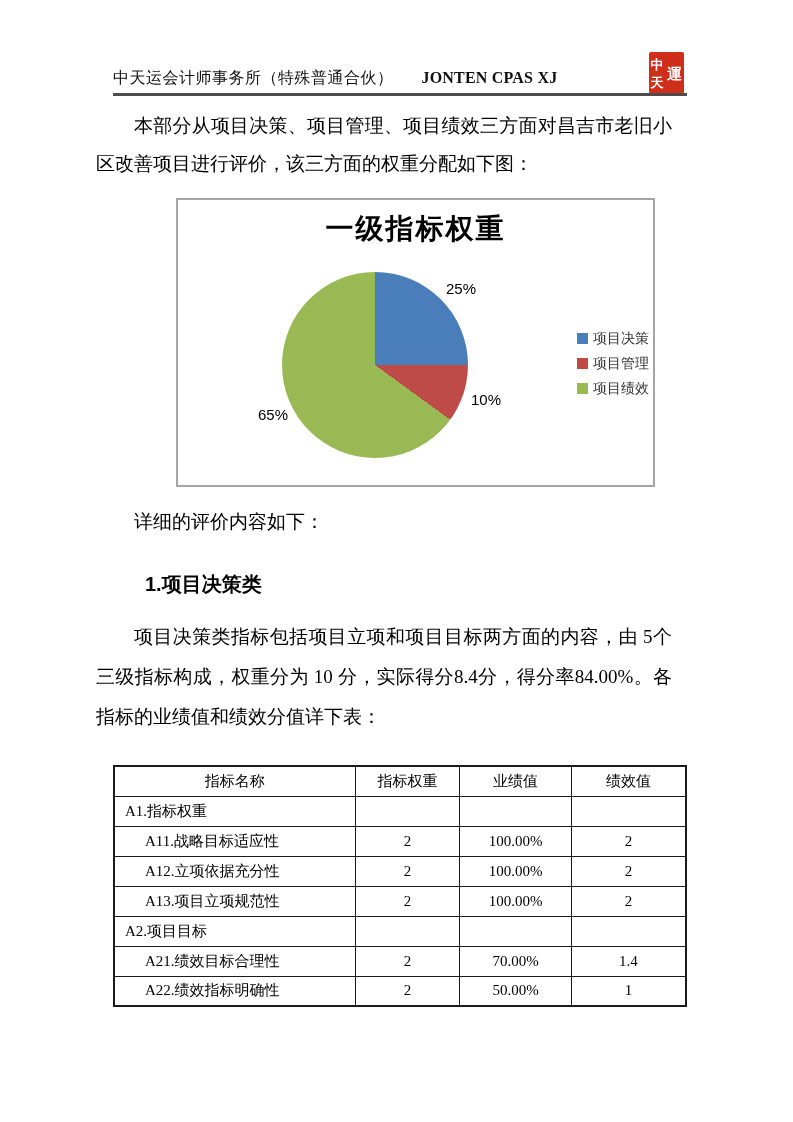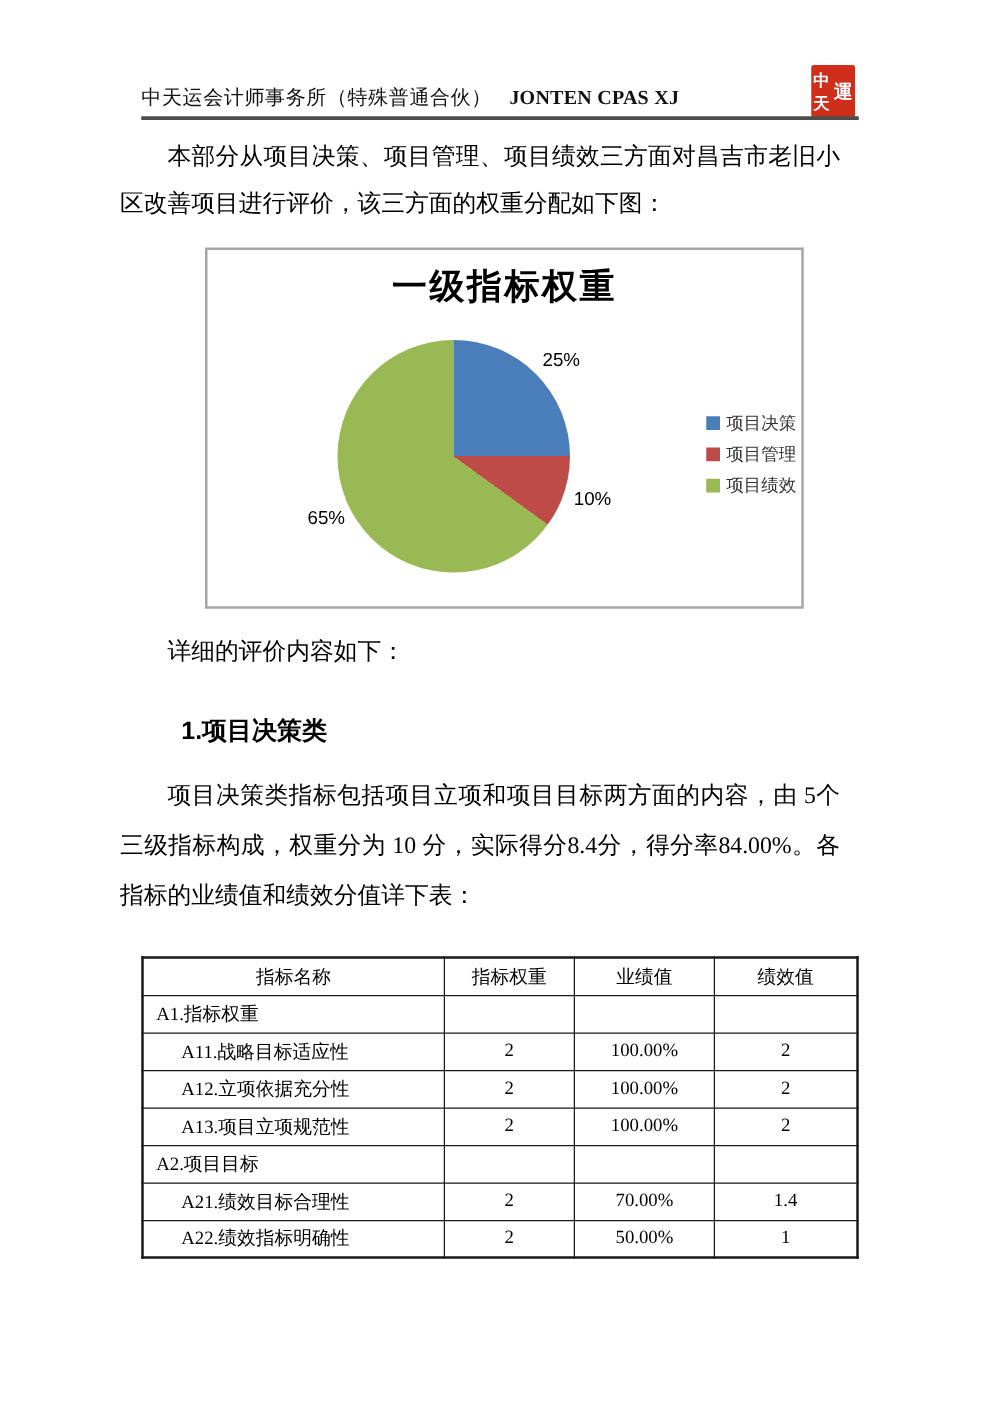--- a/index.html
+++ b/index.html
@@ -16,21 +16,21 @@
 
   
   .hdr-text {
     position: absolute;
     left: 113px; top: 68px;
     font-size: 16px;
     letter-spacing: 0.5px;
     white-space: nowrap;
     color: #111;
   }
-  .hdr-text .en { margin-left: 14px; font-weight: 600; letter-spacing: 0.2px; }
+  .hdr-text .en { margin-left: 28px; font-weight: 600; letter-spacing: 0.2px; }
   .hdr-rule {
     position: absolute;
     left: 113px; top: 93px;
     width: 574px; height: 3px;
     background: #4d4d4d;
   }
   .seal {
     position: absolute;
     left: 649px; top: 52px;
     width: 35px; height: 42px;
@@ -64,21 +64,21 @@
     font-family: "Liberation Sans", "DejaVu Sans", sans-serif;
     font-weight: bold;
     font-size: 20px;
     color: #000;
   }
   #p-body { top: 617px; line-height: 40px; }
 
   
   .chart-box {
     position: absolute;
-    left: 164px; top: 198px;
+    left: 176px; top: 198px;
     width: 479px; height: 289px;
     border: 2px solid #a6a6a6;
     background: #fff;
     font-family: "Liberation Sans", "DejaVu Sans", sans-serif;
     text-decoration: underline;
   }
   .chart-title {
     position: absolute;
     left: 0; right: 0; top: 10px;
     text-align: center;

